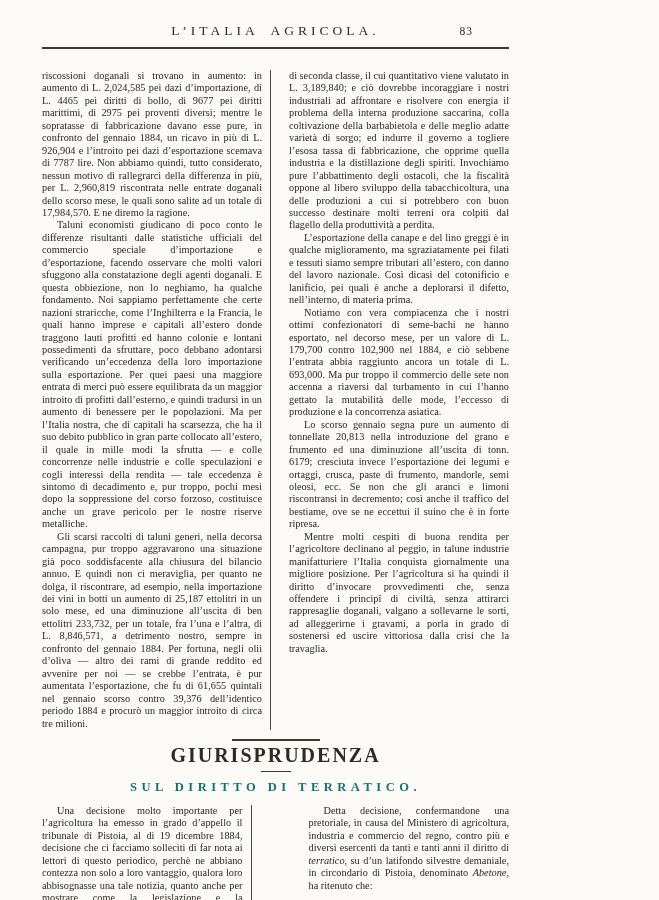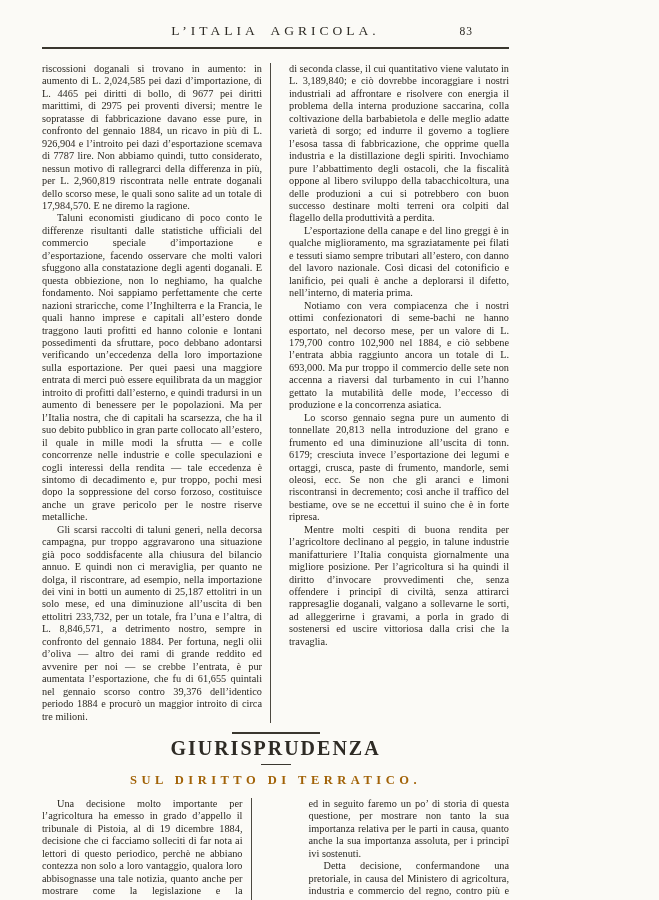--- a/index.html
+++ b/index.html
@@ -20,21 +20,21 @@
     color: #2e2b25;
   }
   .masthead-page {
     position: absolute; right: 36px; top: 2px;
     font-size: 11.5px; letter-spacing: 1px;
   }
   .head-rule { height: 2px; background: #3a372f; margin-top: 5px; }
 
   
   .columns { display: flex; align-items: stretch; }
-  .columns.top { margin-top: 14px; min-height: 606px; gap: 9px; }
+  .columns.top { margin-top: 21px; min-height: 606px; gap: 9px; }
   .columns.bottom { margin-top: 2px; gap: 48px; }
   .col { width: 50%; box-sizing: border-box; }
   .col-l { padding-right: 8px; border-right: 1px solid #4c4840; }
   .col-r { padding-left: 9px; }
 
   p.body {
     margin: 0; font-size: 10.3px; line-height: 12.45px;
     text-align: justify; text-justify: inter-word;
   }
   p.ind { text-indent: 15px; }
@@ -45,21 +45,21 @@
 
   
   .sect-rule { width: 88px; height: 2px; background: #3a372f; margin: 9px auto 2px auto; }
   .sect-title {
     margin: 3px 0 0 0; text-align: center; font-weight: 700;
     font-size: 20px; letter-spacing: 2px; color: #2e2b25;
   }
   .sect-title-rule { width: 30px; height: 1px; background: #3a372f; margin: 4px auto 8px auto; }
   .sect-sub {
     margin: 0 0 10px 0; text-align: center; font-weight: 700;
-    font-size: 12.5px; letter-spacing: 4.5px; color: #a16207;
+    font-size: 12.5px; letter-spacing: 4.5px; color: #0f766e;
   }
   em { font-style: italic; }
 </style>
 </head>
 <body>
 
 <div class="page">
 
   <div class="masthead">
     <span class="masthead-title">L’ITALIA AGRICOLA.</span>
@@ -88,19 +88,18 @@
     <h1 class="sect-title">GIURISPRUDENZA</h1>
     <div class="sect-title-rule"></div>
     <h2 class="sect-sub">SUL DIRITTO DI TERRATICO.</h2>
 
     <div class="columns bottom">
       <div class="col col-l">
         <p class="body ind">Una decisione molto importante per l’agricoltura ha emesso in grado d’appello il tribunale di Pistoia, al di 19 dicembre 1884, decisione che ci facciamo solleciti di far nota ai lettori di questo periodico, perchè ne abbiano contezza non solo a loro vantaggio, qualora loro abbisognasse una tale notizia, quanto anche per mostrare come la legislazione e la giurisprudenza italiana vanno tutto giorno inspirandosi a libertà, a benefizio dei nostri terreni.</p>
         <p class="body ind">Oggi riporteremo solo la detta decisione, o poco più,</p>
       </div>
       <div class="col col-r">
-        <p class="body">ed in seguito faremo un po’ di storia di questa questione, per mostrare non tanto la sua importanza relativa per le parti in causa, quanto anche la sua importanza assoluta, per i principî ivi sostenuti.</p>
         <p class="body ind"><span>Detta decisione, confermandone una pretoriale, in causa del Ministero di agricoltura, industria e commercio del regno, contro più e diversi esercenti da tanti e tanti anni il diritto di </span><em>terratico</em><span>, su d’un latifondo silvestre demaniale, in circondario di Pistoia, denominato </span><em>Abetone</em><span>, ha ritenuto che:</span></p>
       </div>
     </div>
   </section>
 
 </div>
 
 </body></html>

